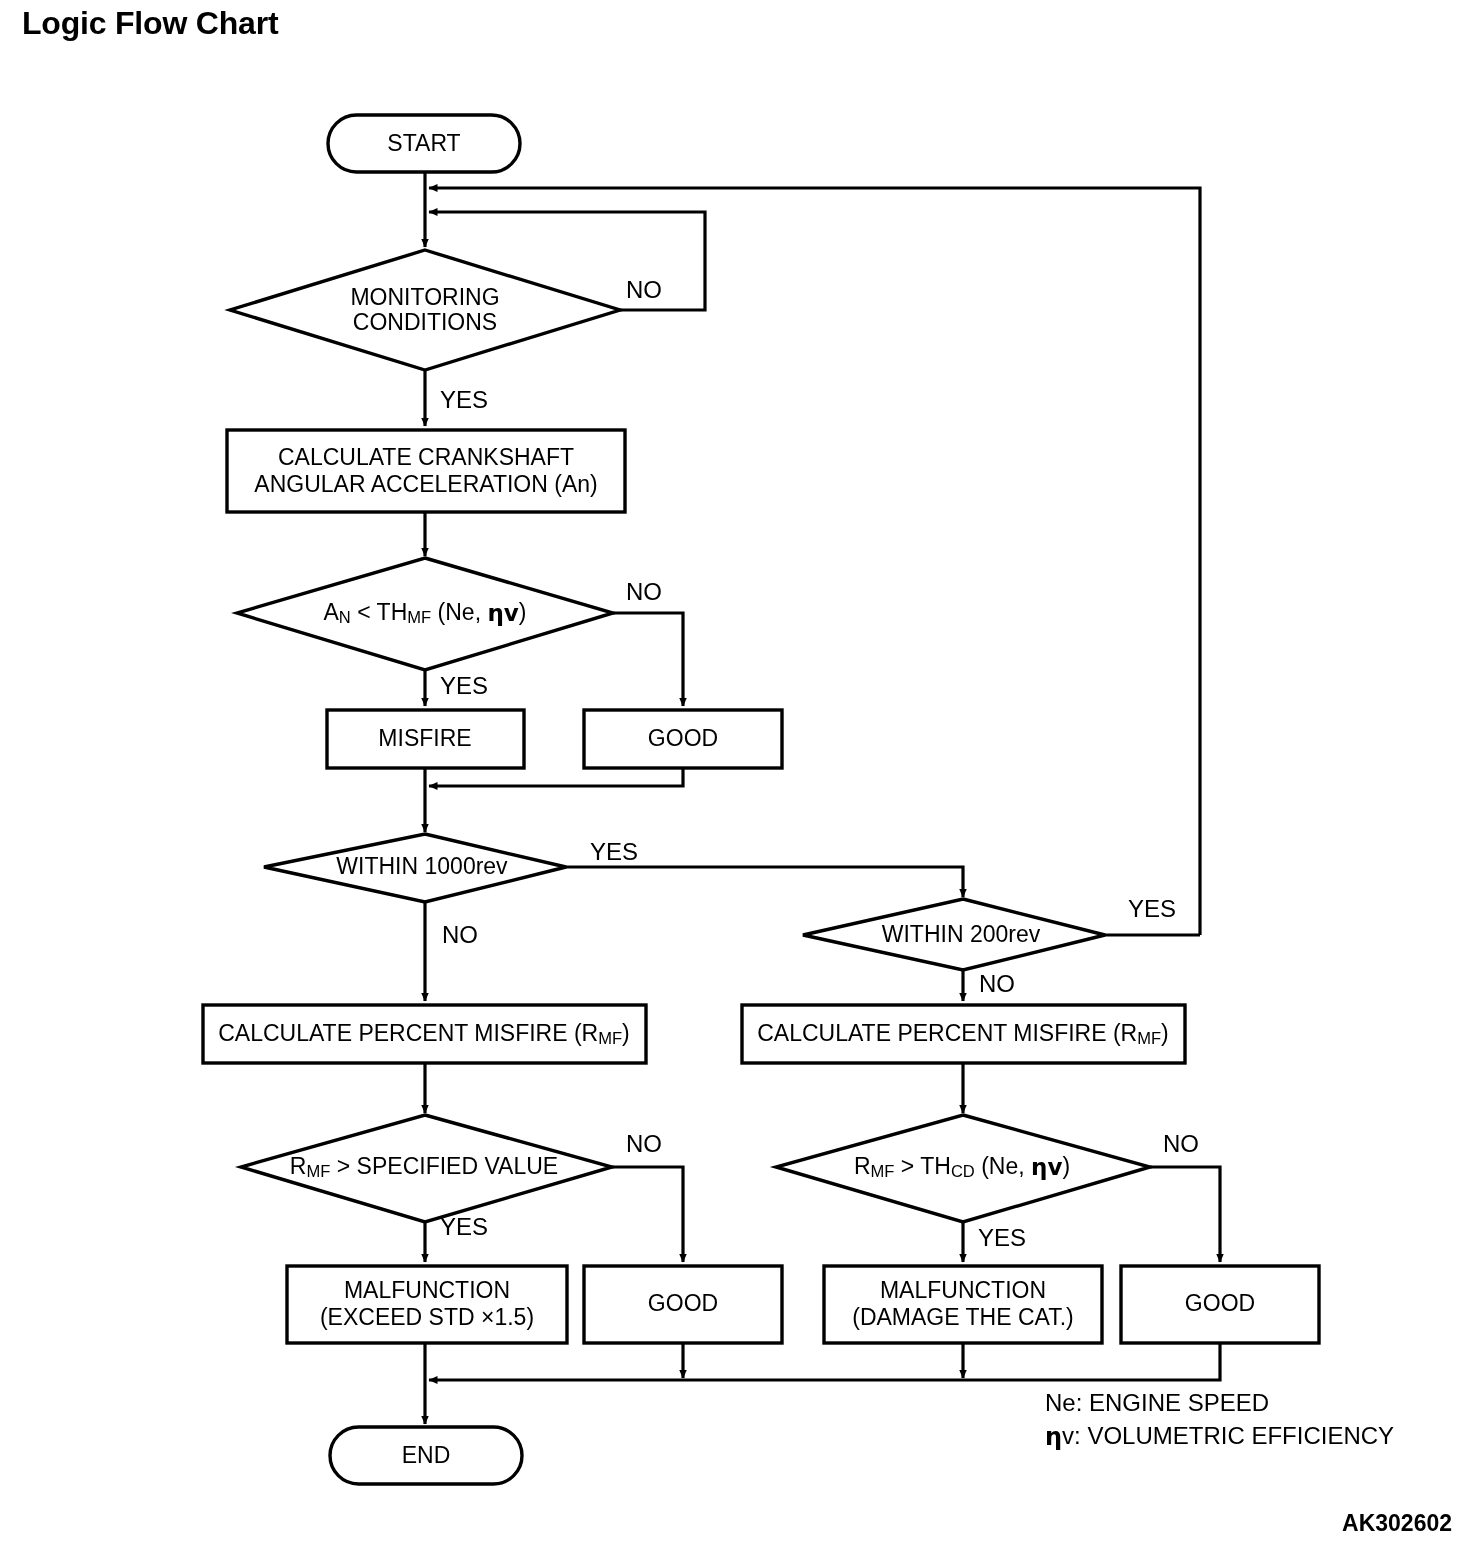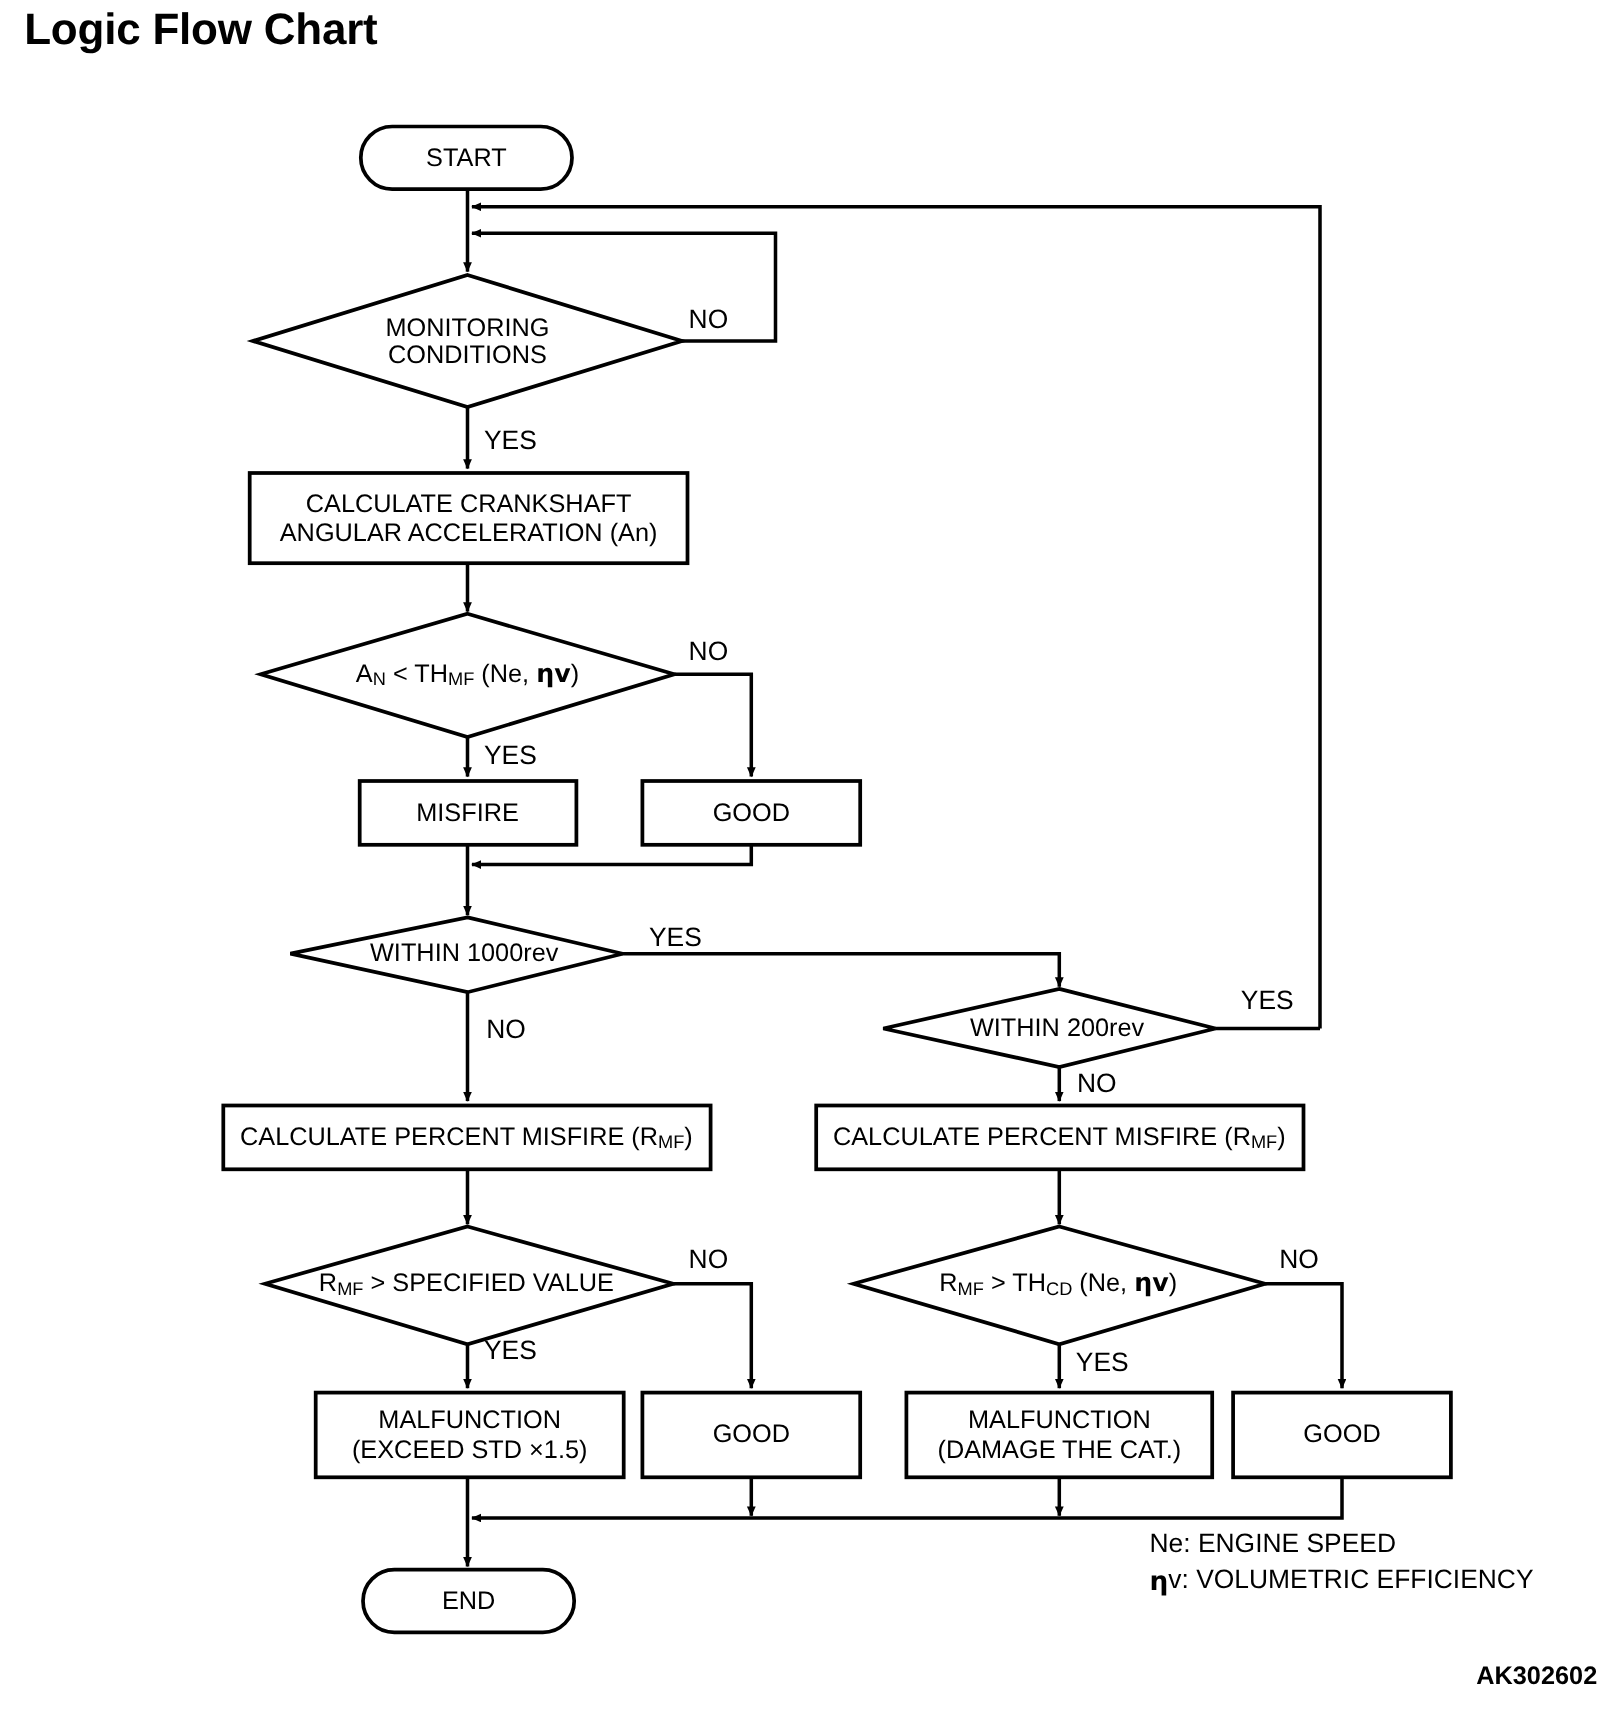--- a/index.html
+++ b/index.html
@@ -12,21 +12,21 @@
     height: 1556px;
     font-family: "Liberation Sans", sans-serif;
     color: #000000;
     position: relative;
     overflow: hidden;
   }
   #page-title {
     position: absolute;
     left: 22px;
     top: 5px;
-    font-size: 40px;
+    font-size: 32px;
     font-weight: bold;
     letter-spacing: -0.2px;
     font-family: "Liberation Sans", sans-serif;
   }
   #chart-svg {
     position: absolute;
     left: 0;
     top: 0;
   }
   .shape-line {

